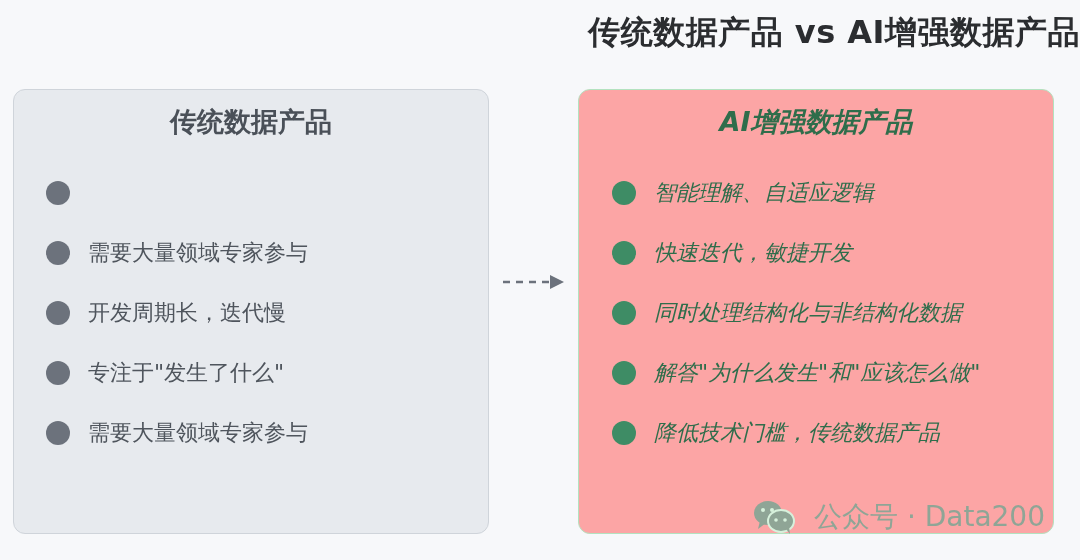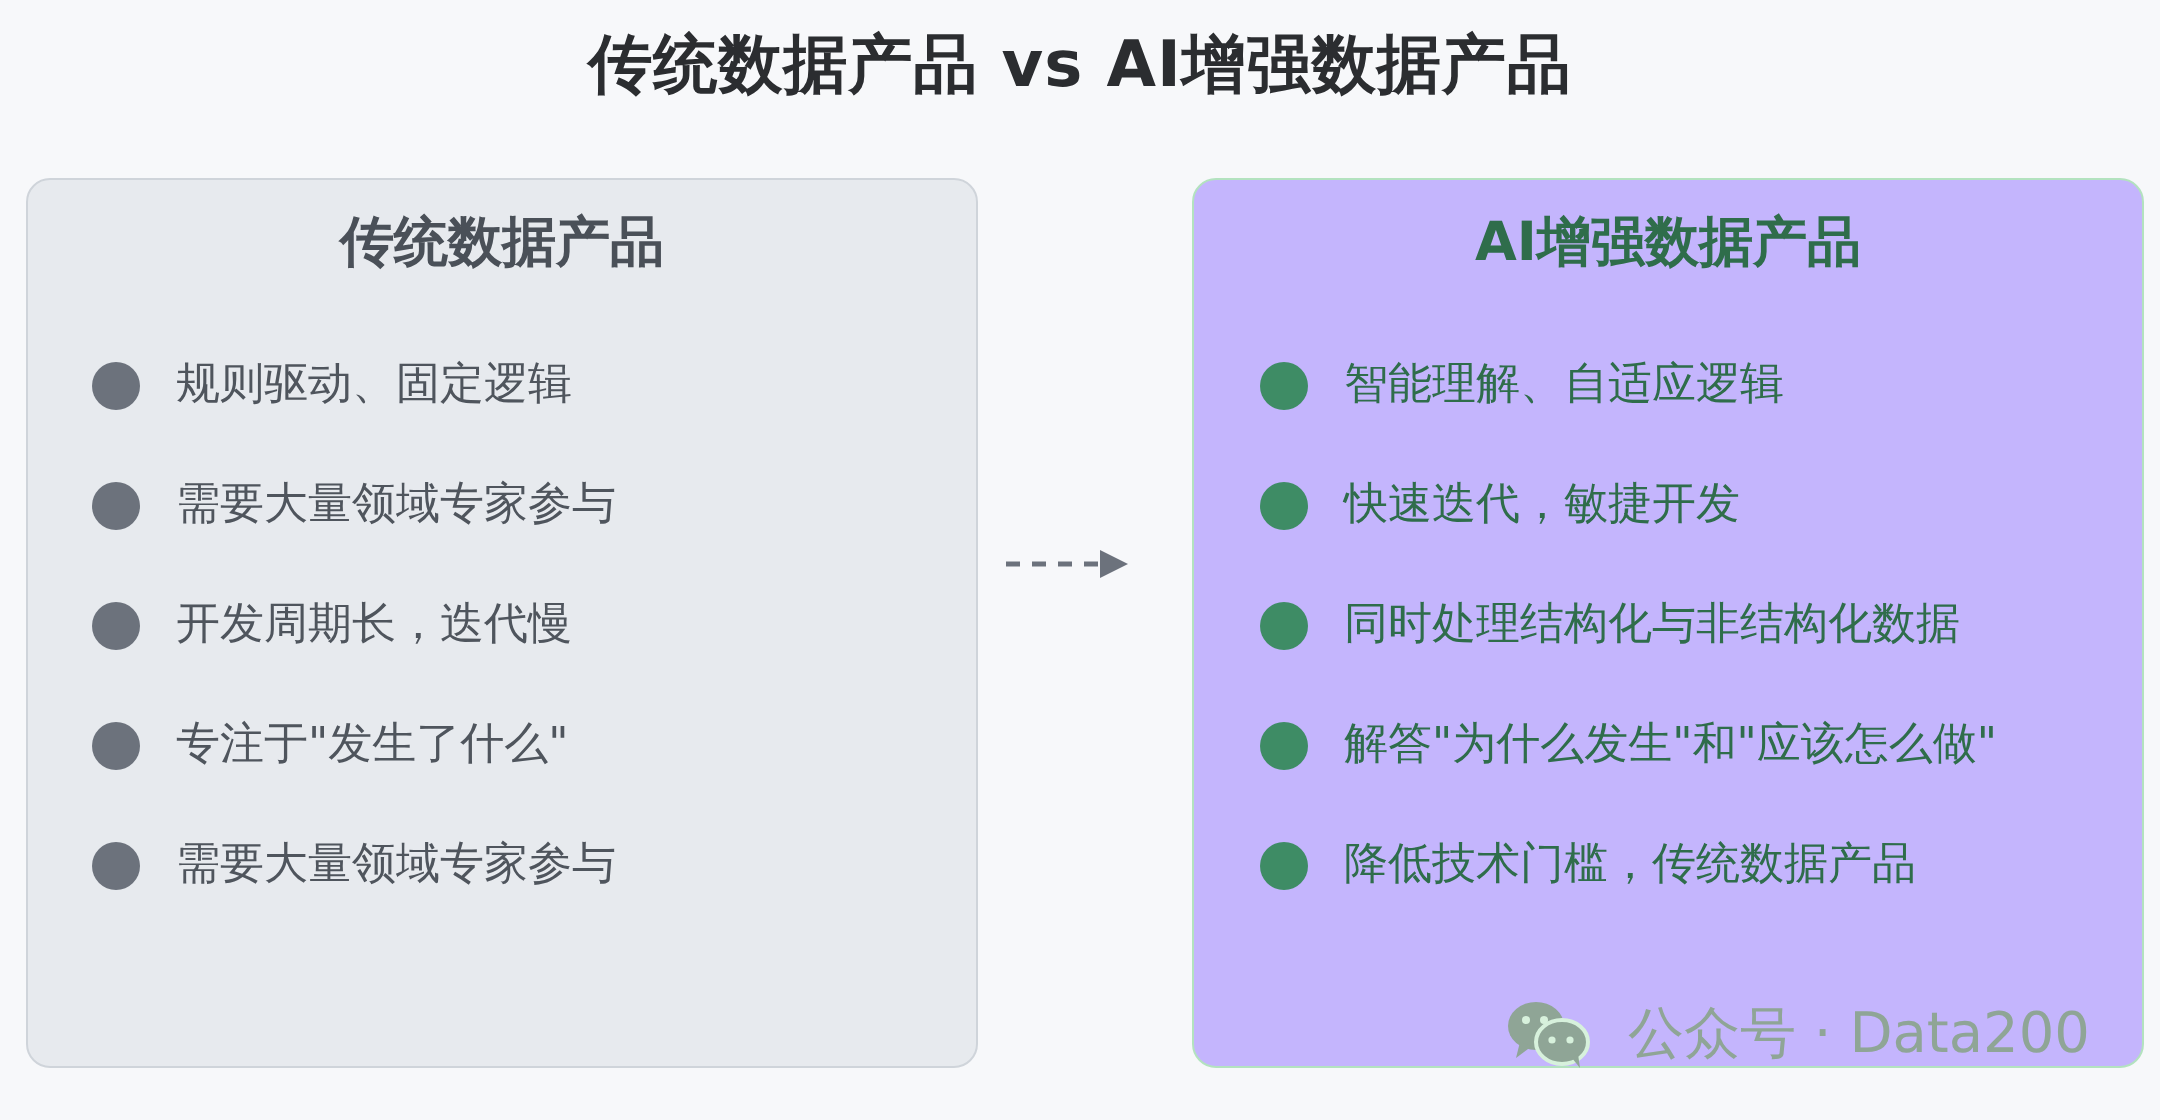--- a/index.html
+++ b/index.html
@@ -4,29 +4,29 @@
 <style>
   html, body { margin: 0; padding: 0; }
   body {
     width: 1080px; height: 560px; overflow: hidden;
     background: #f7f8fa;
     font-family: "DejaVu Sans", "Liberation Sans", sans-serif;
     position: relative;
   }
   .title {
     position: absolute; left: 0; top: 8px; width: 1080px;
-    text-align: center; font-size: 32px; font-weight: bold;
+    text-align: right; font-size: 32px; font-weight: bold;
     color: #2b2d30; line-height: 48px; letter-spacing: 0.5px;
   }
   .panel {
     position: absolute; top: 89px; width: 476px; height: 445px;
     box-sizing: border-box; border-radius: 12px;
   }
   .panel.left { left: 13px; background: #e7eaee; border: 1.5px solid #cfd4da; text-decoration: underline; }
-  .panel.right { left: 596px; background: #c4b5fd; border: 1.5px solid #b3e2bf; }
+  .panel.right { left: 578px; background: #fca5a5; border: 1.5px solid #b3e2bf; font-style: italic; }
   .panel-title {
     position: absolute; top: 12px; left: 0; width: 100%;
     text-align: center; font-size: 27px; font-weight: bold; line-height: 40px;
   }
   .left .panel-title { color: #4a5058; }
   .right .panel-title { color: #2f6d4b; }
   .list { position: absolute; left: 0; top: 84px; width: 100%; margin: 0; padding: 0; list-style: none; }
   .item { position: relative; height: 60px; }
   .bullet {
     position: absolute; left: 32px; top: 7px; width: 24px; height: 24px; border-radius: 50%;
@@ -51,21 +51,20 @@
 </head>
 <body>
 
 <div class="title">传统数据产品 vs AI增强数据产品</div>
 
 <div class="panel left">
   <div class="panel-title">传统数据产品</div>
   <ul class="list">
     <li class="item">
       <span class="bullet"></span>
-      <span class="item-text">规则驱动、固定逻辑</span>
     </li>
     <li class="item">
       <span class="bullet"></span>
       <span class="item-text">需要大量领域专家参与</span>
     </li>
     <li class="item">
       <span class="bullet"></span>
       <span class="item-text">开发周期长，迭代慢</span>
     </li>
     <li class="item">

